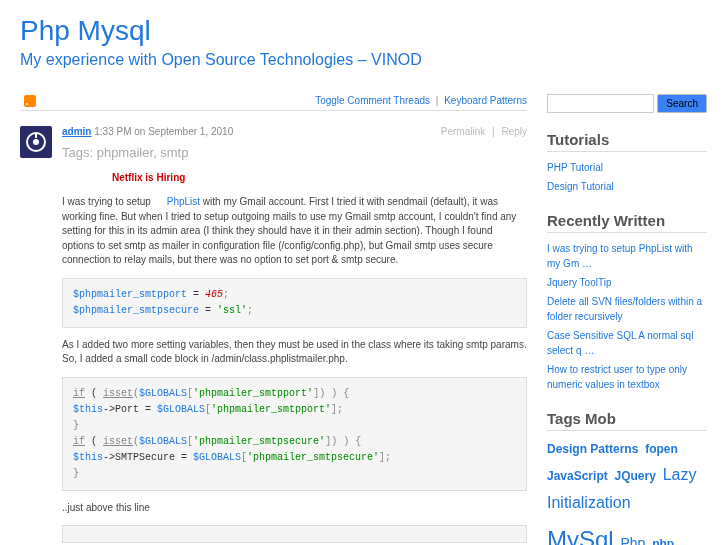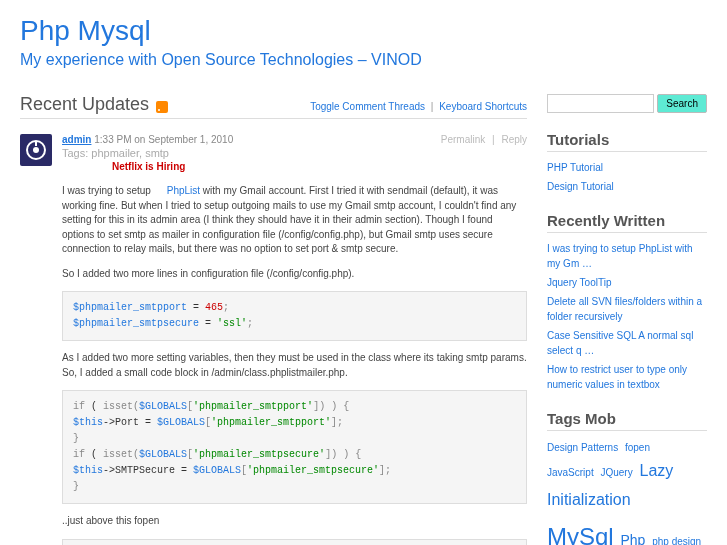--- a/index.html
+++ b/index.html
@@ -16,70 +16,69 @@
 .sect-title { font-size:18px; font-weight:normal; color:#555; }
 .rss { display:inline-block; width:12px; height:12px; background:#f80; border-radius:2px; margin-left:4px; position:relative; vertical-align:middle; }
 .rss::after { content:''; position:absolute; left:2px; bottom:2px; width:2px; height:2px; background:#fff; border-radius:50%; }
 .head-links { font-size:10px; }
 .head-links a { color:#2277dd; text-decoration:none; }
 .sep { color:#999; margin:0 3px; }
 .post { display:flex; gap:10px; }
 .avatar { width:32px; height:32px; background:#2a2a66; flex-shrink:0; display:flex; align-items:center; justify-content:center; border-radius:2px; }
 .avatar svg { width:24px; height:24px; }
 .post-body { flex:1; min-width:0; }
-.post-meta { display:flex; justify-content:space-between; font-size:10px; margin-bottom:2px; }
+.post-meta { display:flex; justify-content:space-between; font-size:10px; margin-bottom:8px; }
 .post-meta .author { color:#2277dd; font-weight:bold; }
 .post-meta .time { color:#888; }
 .post-meta .actions { color:#bbb; }
 .post-meta .actions span { margin-left:4px; }
-.tags { font-size:11px; color:#aaa; margin-bottom:2px; }
+.tags { font-size:13px; color:#aaa; margin-bottom:12px; }
 .ad { color:#c00; font-weight:bold; font-size:10px; text-align:left; margin-left:50px; margin-bottom:12px; }
 .content p { font-size:10px; line-height:1.45; color:#444; margin-bottom:10px; }
 .content a { color:#2277dd; text-decoration:none;padding-left:13px; }
 pre { background:#f5f5f5; border:1px solid #ddd; padding:8px 10px; font-family:"Courier New",monospace; font-size:10px; line-height:1.6; margin-bottom:10px; overflow-x:auto; white-space:pre; }
 .tok-var { color:#2277dd; }
-.tok-num { color:#c00; }
+.tok-num { color:#c00;font-style:italic; }
 .tok-str { color:#008800; }
-.tok-kw { color:#888; }
+.tok-kw { color:#888;text-decoration:underline; }
 .tok-punc { color:#888; }
 .search-box { display:flex; gap:3px; margin-bottom:18px; }
 .search-box input[type=text] { flex:1; border:1px solid #ccc; padding:3px 4px; font-size:10px; min-width:0; }
-.search-box button { background:#5eead4; border:1px solid #bbb; padding:3px 8px; font-size:10px; cursor:pointer; border-radius:2px; }
+.search-box button { background:#3b82f6; border:1px solid #bbb; padding:3px 8px; font-size:10px; cursor:pointer; border-radius:2px; }
 .widget { margin-bottom:18px; }
 .widget h3 { font-size:15px; font-weight:bold; color:#555; border-bottom:1px solid #ddd; padding-bottom:3px; margin-bottom:8px; }
 .widget ul { list-style:none; }
 .widget li { font-size:10px; line-height:1.5; margin-bottom:4px; }
 .widget li a { color:#2277dd; text-decoration:none; }
 .tag-cloud { font-size:10px; line-height:1.8; }
 .tag-cloud a { color:#2277dd; text-decoration:none; margin-right:4px; }
-.tag-s { font-size:10px; }
+.tag-s { font-size:12px;font-weight:bold; }
 .tag-m { font-size:16px;margin-top:12px; }
 .tag-l { font-size:14px; }
 .tag-xl { font-size:24px; }
 </style>
 </head>
 <body>
 
 <div class="container">
   <div class="header">
     <h1 class="site-title"><a href="#">Php Mysql</a></h1>
     <div class="tagline">My experience with Open Source Technologies – VINOD</div>
   </div>
 
   <div class="layout">
     <div class="main">
       <div class="sect-head">
         <div>
-          <span class="sect-title">Recent Updates</span>
           <span class="rss"></span>
         </div>
         <div class="head-links">
           <a href="#">Toggle Comment Threads</a>
           <span class="sep">|</span>
-          <a href="#">Keyboard Shortcuts</a>
+          <a href="#">Keyboard Patterns</a>
         </div>
       </div>
 
       <div class="post">
         <div class="avatar">
           <svg viewBox="0 0 24 24">
               <circle cx="12" cy="12" r="9" fill="none" stroke="#fff" stroke-width="2"></circle>
               <circle cx="12" cy="12" r="3" fill="#fff"></circle>
               <line x1="12" y1="3" x2="12" y2="8" stroke="#fff" stroke-width="2"></line>
             </svg>
@@ -94,35 +93,34 @@
               <span>Permalink</span>
               <span>|</span>
               <span>Reply</span>
             </div>
           </div>
           <div class="tags">Tags: phpmailer, smtp</div>
           <div class="ad">Netflix is Hiring</div>
 
           <div class="content">
             <p><span>I was trying to setup </span><a href="#">PhpList</a><span> with my Gmail account. First I tried it with sendmail (default), it was working fine. But when I tried to setup outgoing mails to use my Gmail smtp account, I couldn't find any setting for this in its admin area (I think they should have it in their admin section). Though I found options to set smtp as mailer in configuration file (/config/config.php), but Gmail smtp uses secure connection to relay mails, but there was no option to set port &amp; smtp secure.</span></p>
-            <p>So I added two more lines in configuration file (/config/config.php).</p>
 
             <pre><span class="tok-var">$phpmailer_smtpport</span><span> = </span><span class="tok-num">465</span><span class="tok-punc">;</span>
 <span class="tok-var">$phpmailer_smtpsecure</span><span> = </span><span class="tok-str">'ssl'</span><span class="tok-punc">;</span></pre>
 
             <p>As I added two more setting variables, then they must be used in the class where its taking smtp params. So, I added a small code block in /admin/class.phplistmailer.php.</p>
 
             <pre><span class="tok-kw">if</span><span> ( </span><span class="tok-kw">isset</span><span class="tok-punc">(</span><span class="tok-var">$GLOBALS</span><span class="tok-punc">[</span><span class="tok-str">'phpmailer_smtpport'</span><span class="tok-punc">]) ) {</span>
 <span class="tok-var">$this</span><span>-&gt;Port = </span><span class="tok-var">$GLOBALS</span><span class="tok-punc">[</span><span class="tok-str">'phpmailer_smtpport'</span><span class="tok-punc">];</span>
 <span class="tok-punc">}</span>
 <span class="tok-kw">if</span><span> ( </span><span class="tok-kw">isset</span><span class="tok-punc">(</span><span class="tok-var">$GLOBALS</span><span class="tok-punc">[</span><span class="tok-str">'phpmailer_smtpsecure'</span><span class="tok-punc">]) ) {</span>
 <span class="tok-var">$this</span><span>-&gt;SMTPSecure = </span><span class="tok-var">$GLOBALS</span><span class="tok-punc">[</span><span class="tok-str">'phpmailer_smtpsecure'</span><span class="tok-punc">];</span>
 <span class="tok-punc">}</span></pre>
 
-            <p>..just above this fopen</p>
+            <p>..just above this line</p>
 
             <pre></pre>
 
           </div>
         </div>
       </div>
     </div>
 
     <div class="sidebar">
       <div class="search-box">

